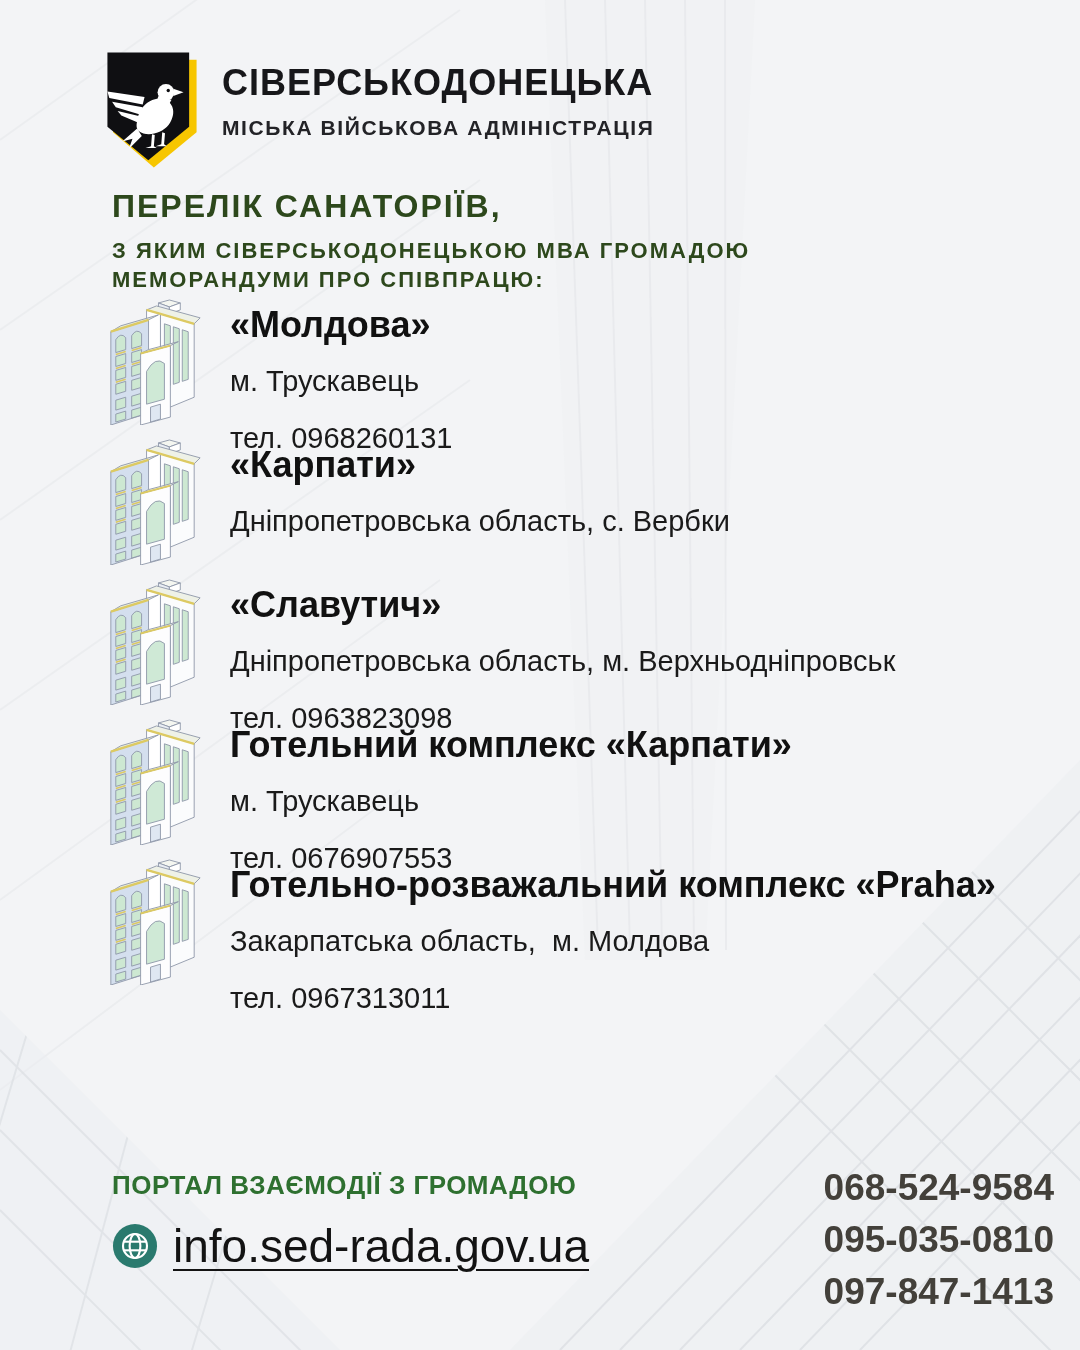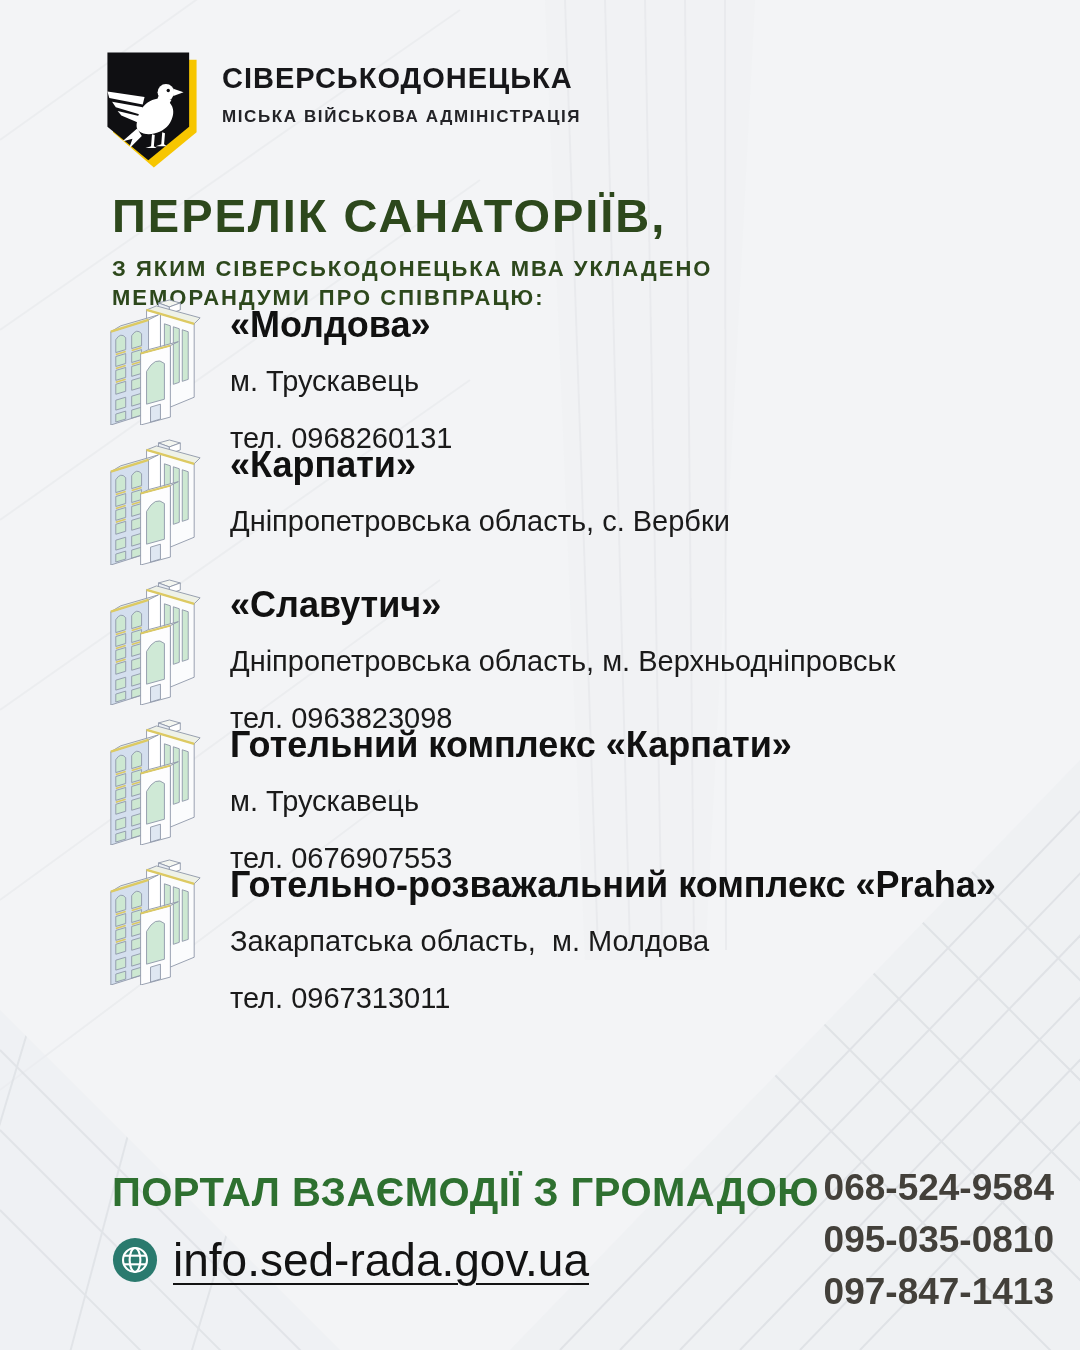--- a/index.html
+++ b/index.html
@@ -16,39 +16,39 @@
     position:relative;width:1080px;height:1350px;overflow:hidden;
     background:var(--page-bg);
     font-family:"Liberation Sans",sans-serif;color:#161616;
   }
   .bg-art{position:absolute;inset:0;width:100%;height:100%;}
 
   
   .header{position:absolute;left:100px;top:46px;display:flex;align-items:flex-start;}
   .logo-shield{width:104px;height:128px;flex:none;}
   .org{margin-left:18px;padding-top:16px;}
-  .org-name{font-size:29px;font-weight:700;letter-spacing:1px;color:#17171a;}
-  .org-subtitle{margin-top:12px;font-size:17px;font-weight:700;letter-spacing:1.6px;color:#232327;}
+  .org-name{font-size:36px;font-weight:700;letter-spacing:1px;color:#17171a;}
+  .org-subtitle{margin-top:12px;font-size:21px;font-weight:700;letter-spacing:1.6px;color:#232327;}
 
   
   .heading{position:absolute;left:112px;top:188px;color:var(--heading-green);}
-  .heading-main{font-size:47px;font-weight:700;letter-spacing:2px;}
+  .heading-main{font-size:32px;font-weight:700;letter-spacing:2px;}
   .heading-sub{margin-top:11px;font-size:22px;font-weight:700;letter-spacing:2px;line-height:29px;}
 
   
   .list{position:absolute;left:100px;top:298px;width:940px;}
   .row{display:flex;align-items:flex-start;height:140px;}
   .bld{width:106px;height:127px;flex:none;}
   .row-text{margin-left:24px;padding-top:4px;}
   .s-name{font-size:36px;font-weight:700;color:#111111;line-height:45px;white-space:pre-wrap;}
   .s-loc,.s-phone{font-size:29px;font-weight:400;color:#1a1a1a;line-height:45px;white-space:pre-wrap;margin-top:12px;}
 
   
   .footer-left{position:absolute;left:112px;top:1170px;}
-  .portal-label{font-size:40px;font-weight:700;letter-spacing:.5px;color:var(--footer-green);}
+  .portal-label{font-size:26px;font-weight:700;letter-spacing:.5px;color:var(--footer-green);}
   .site-row{display:flex;align-items:center;margin-top:18px;}
   .globe{width:46px;height:46px;flex:none;}
   .site-link{margin-left:15px;font-size:46px;font-weight:400;color:#131313;
     text-decoration:underline;text-decoration-thickness:2px;text-underline-offset:7px;cursor:pointer;}
   .contact-phones{position:absolute;left:748px;top:1162px;width:306px;text-align:right;
     color:var(--phone-color);font-weight:700;font-size:37px;line-height:52px;}
 </style>
 </head>
 <body>
 
@@ -190,21 +190,21 @@
     </svg>
     <div class="org">
       <div class="org-name">СІВЕРСЬКОДОНЕЦЬКА</div>
       <div class="org-subtitle">МІСЬКА ВІЙСЬКОВА АДМІНІСТРАЦІЯ</div>
     </div>
   </div>
 
   <div class="heading">
     <div class="heading-main">ПЕРЕЛІК САНАТОРІЇВ,</div>
     <div class="heading-sub">
-      <div>З ЯКИМ СІВЕРСЬКОДОНЕЦЬКА МВА УКЛАДЕНО</div>
+      <div>З ЯКИМ СІВЕРСЬКОДОНЕЦЬКОЮ МВА ГРОМАДОЮ</div>
       <div>МЕМОРАНДУМИ ПРО СПІВПРАЦЮ:</div>
     </div>
   </div>
 
   <div class="list">
     <div class="row">
       <svg class="bld">
           <use href="#sym-building"></use>
         </svg>
       <div class="row-text">

